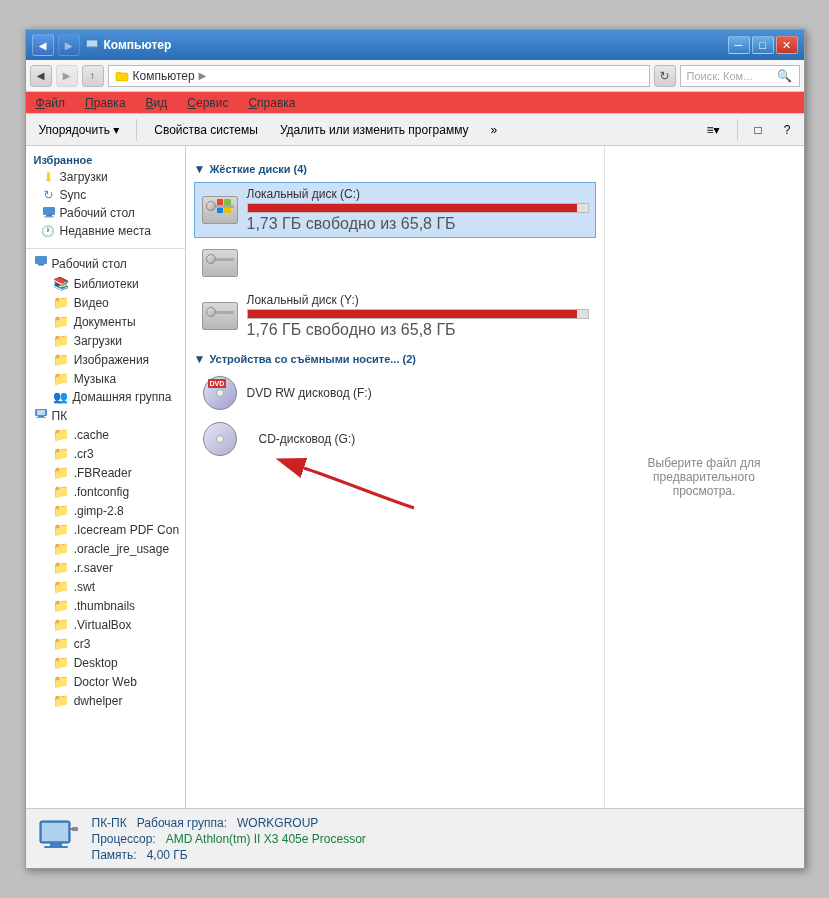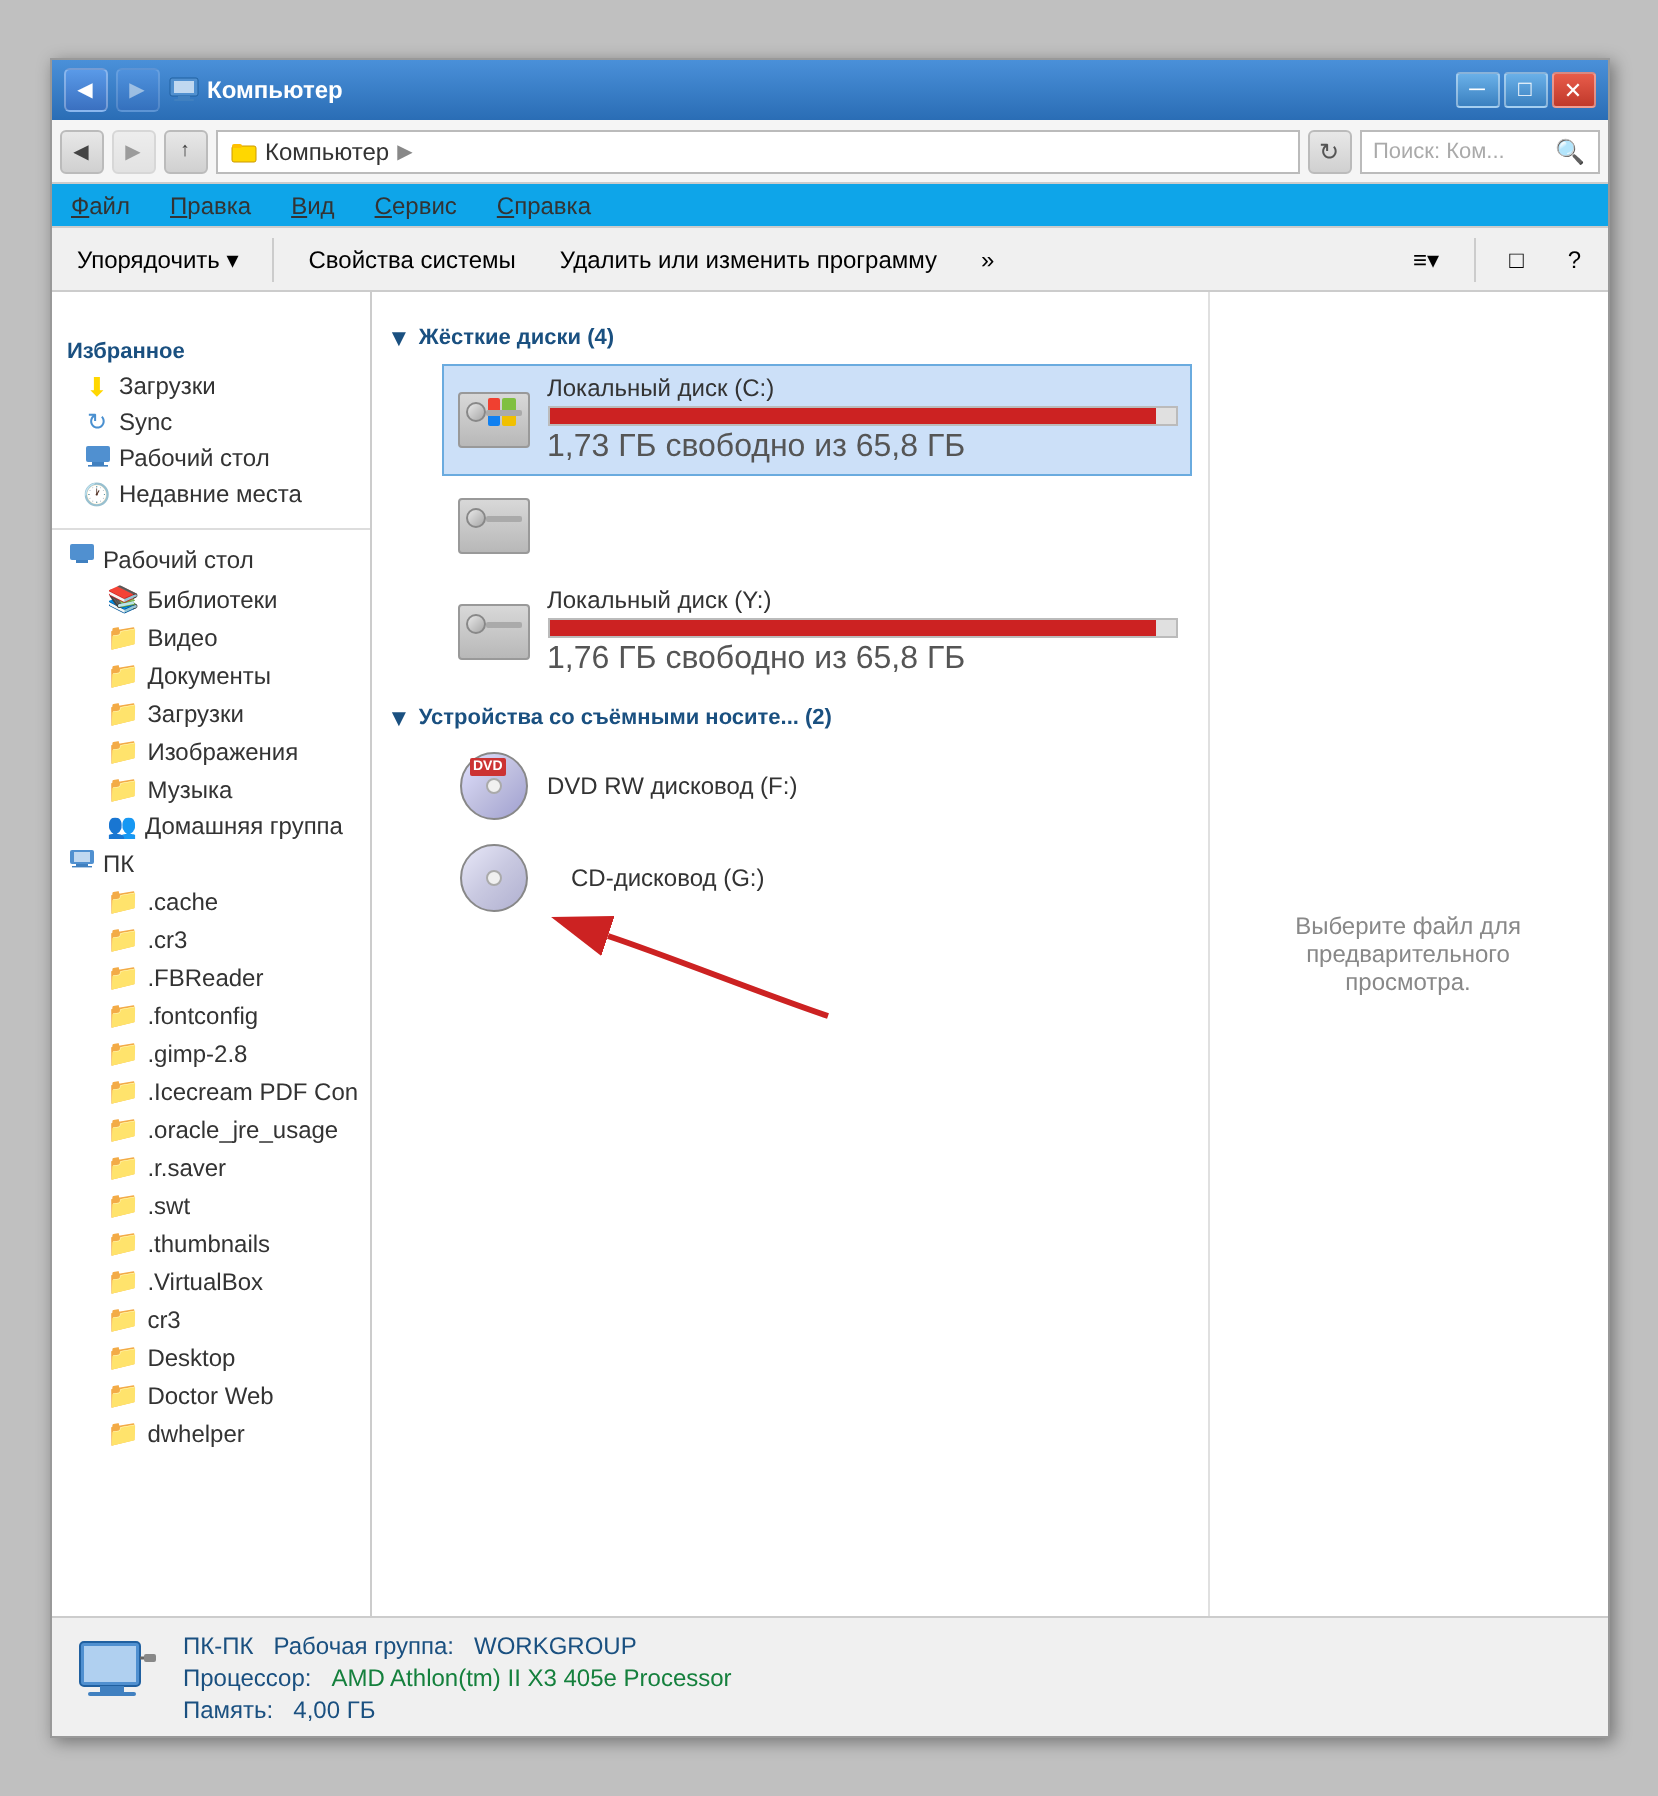--- a/index.html
+++ b/index.html
@@ -109,21 +109,21 @@
       border: 1px solid #bbb;
       background: white;
       padding: 0 6px;
       display: flex; align-items: center;
       gap: 4px;
     }
     .search-text { color: #aaa; font-size: 11px; flex: 1; }
     .search-icon { color: #888; font-size: 12px; }
     
     .menu-bar {
-      background: #0ea5e9;
+      background: #ef4444;
       border-bottom: 1px solid #ccc;
       height: 22px;
       display: flex;
       align-items: center;
       padding: 0 4px;
       gap: 8px;
     }
     .menu-item {
       padding: 2px 6px;
       font-size: 12px;
@@ -161,21 +161,21 @@
       flex: 1;
       overflow: hidden;
     }
     
     .sidebar {
       width: 160px;
       background: white;
       border-right: 1px solid #ccc;
       overflow-y: auto;
       flex-shrink: 0;
-      padding: 20px 0;
+      padding: 4px 0;
     }
     .sidebar-section { margin-bottom: 8px; }
     .sidebar-header {
       font-size: 11px;
       font-weight: 700;
       color: #1a5080;
       padding: 4px 8px 2px 8px;
     }
     .sidebar-item {
       display: flex;
@@ -239,21 +239,20 @@
       gap: 4px;
       margin-bottom: 8px;
     }
     .disk-item {
       display: flex;
       align-items: center;
       gap: 8px;
       padding: 4px 6px;
       border: 1px solid transparent;
       cursor: pointer;
-      margin-left: 27px;
     }
     .disk-item.selected { background: #cce0f8; border-color: #6aabdf; }
     .disk-icon-img {
       width: 38px; height: 32px;
       display: flex; align-items: center; justify-content: center;
       flex-shrink: 0;
     }
     .disk-info { flex: 1; min-width: 0; }
     .disk-name { font-size: 12px; color: #333; }
     .disk-bar-container {

